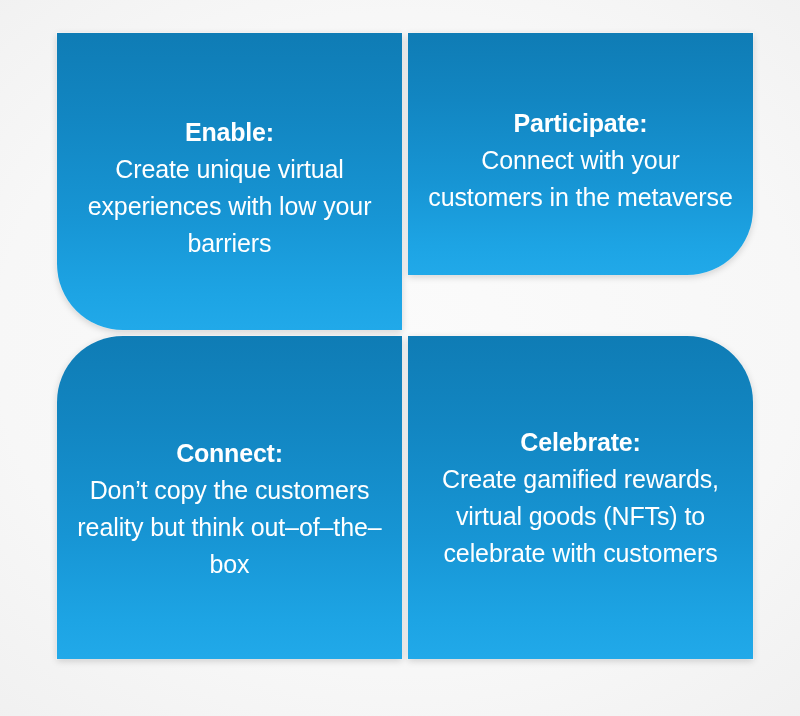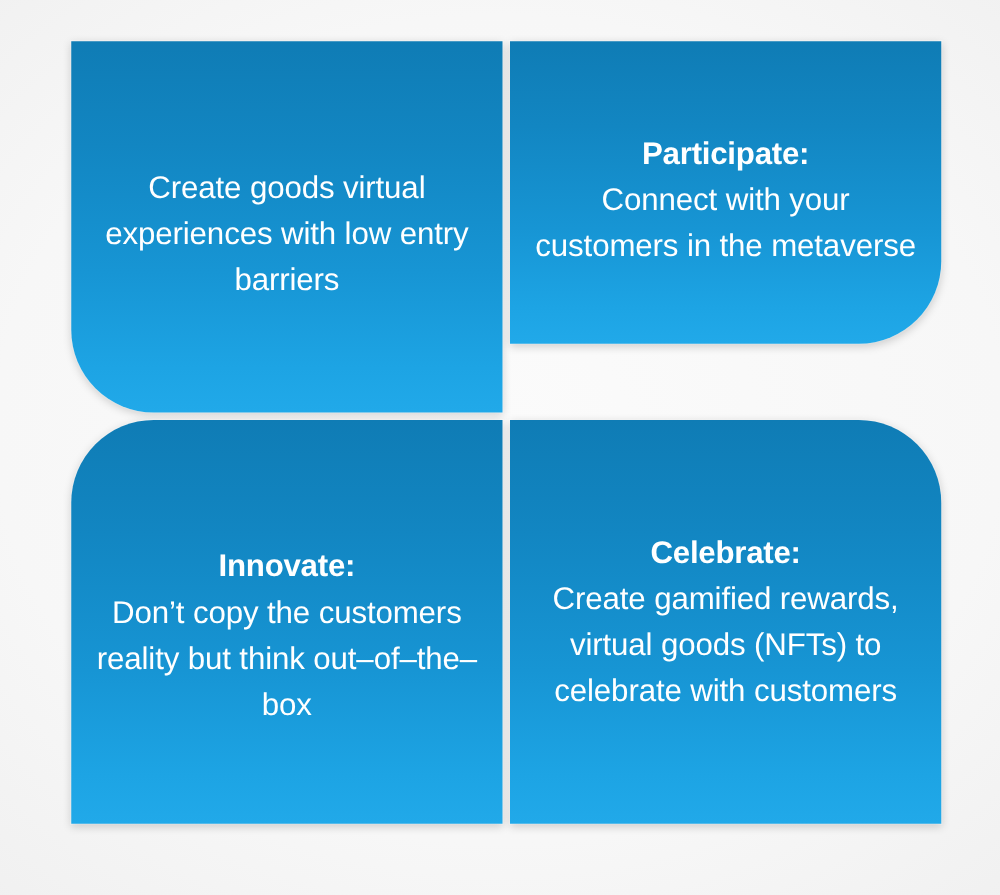--- a/index.html
+++ b/index.html
@@ -114,34 +114,35 @@
 </style>
 </head>
 <body>
 
 <div id="stage">
 
   <div id="matrix">
 
     <div class="card" id="card-enable">
       <div class="card-inner">
-        <span class="card-body">Create goods virtual experiences with low entry barriers</span>
+        <span class="card-title">Enable:</span>
+        <span class="card-body">Create unique virtual experiences with low your barriers</span>
       </div>
     </div>
 
     <div class="card" id="card-participate">
       <div class="card-inner">
         <span class="card-title">Participate:</span>
         <span class="card-body">Connect with your customers in the metaverse</span>
       </div>
     </div>
 
     <div class="card" id="card-innovate">
       <div class="card-inner">
-        <span class="card-title">Innovate:</span>
+        <span class="card-title">Connect:</span>
         <span class="card-body">Don’t copy the customers reality but think out–of–the–box</span>
       </div>
     </div>
 
     <div class="card" id="card-celebrate">
       <div class="card-inner">
         <span class="card-title">Celebrate:</span>
         <span class="card-body">Create gamified rewards, virtual goods (NFTs) to celebrate with customers</span>
       </div>
     </div>

